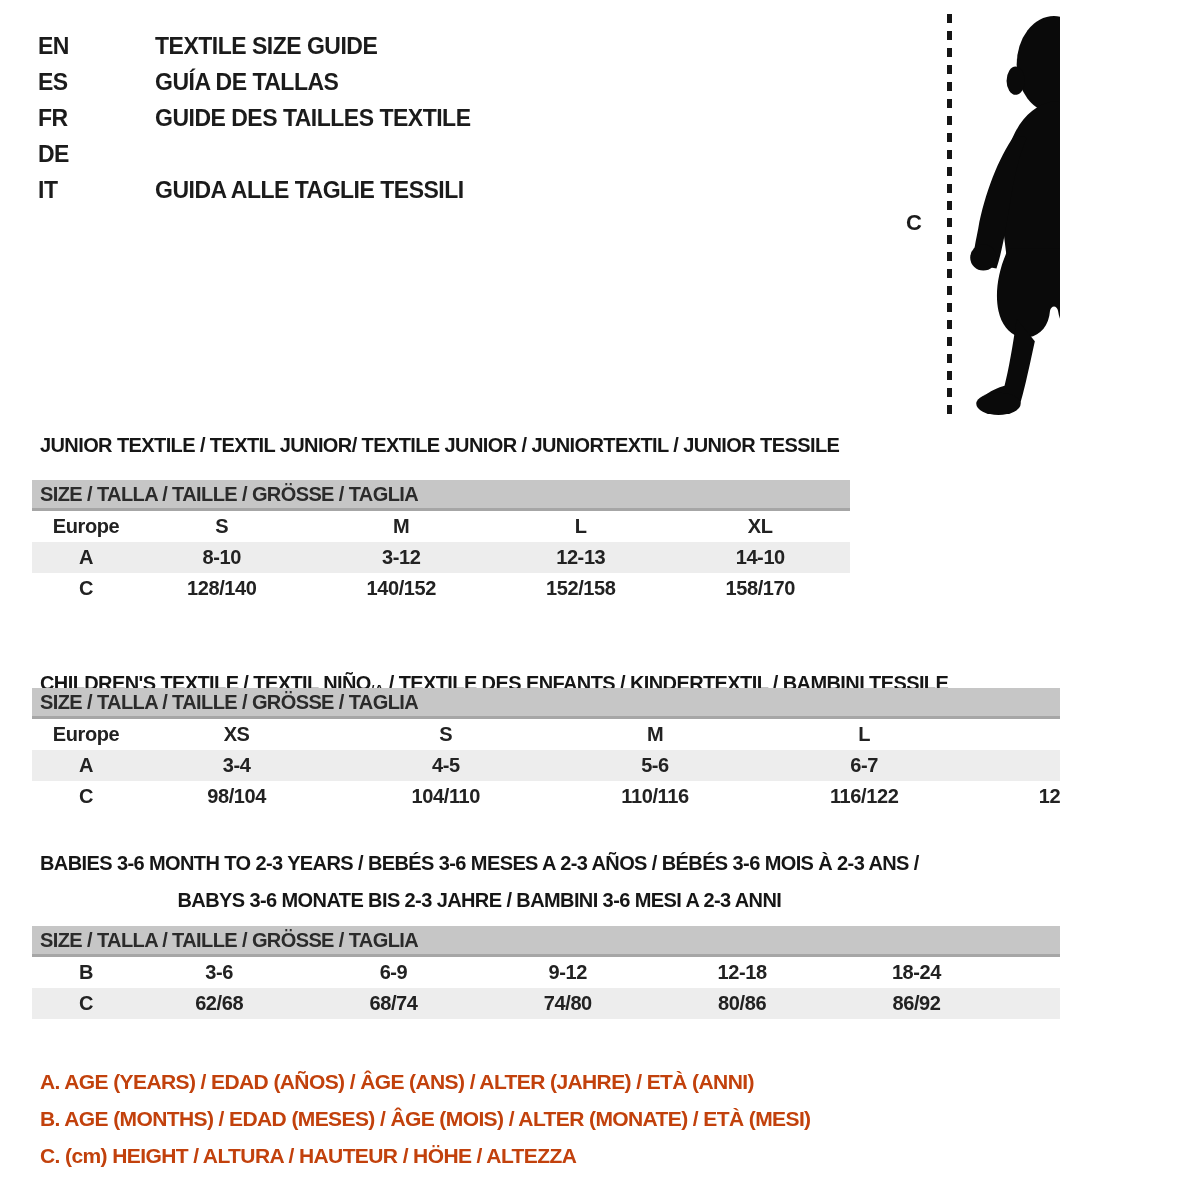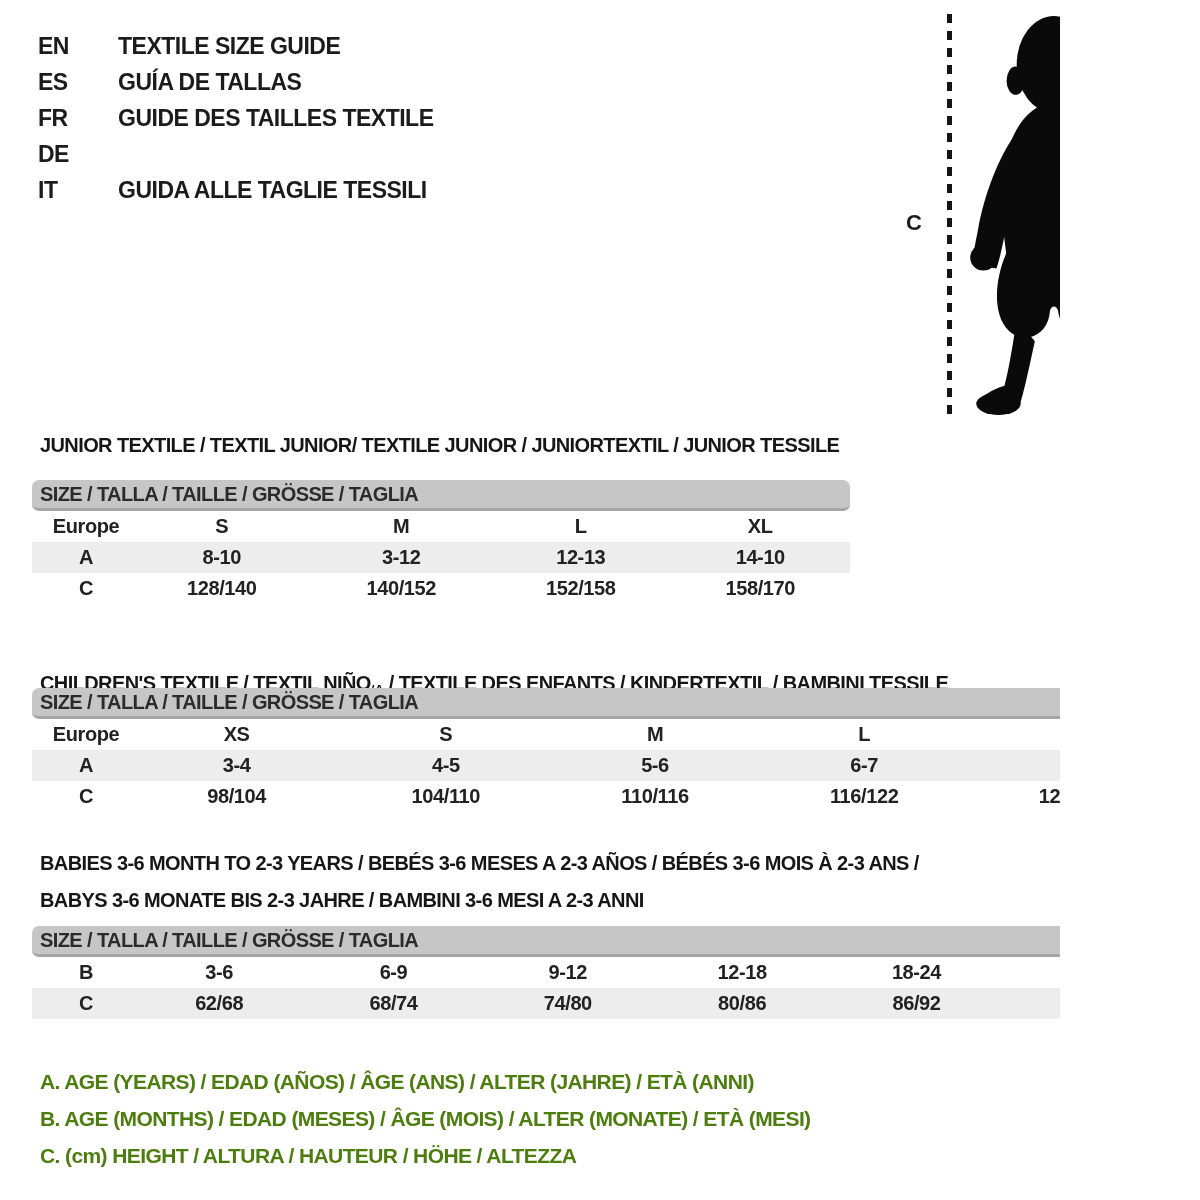--- a/index.html
+++ b/index.html
@@ -6,49 +6,49 @@
   body{
     width:1200px;height:1200px;background:#ffffff;
     font-family:"Liberation Sans", sans-serif;color:#1b1b1b;
   }
   .page{position:relative;width:1060px;height:1200px;overflow:hidden;background:#fff;}
 
   
   .lang-list{position:absolute;left:38px;top:28px;}
   .lang-row{display:flex;height:36px;align-items:center;font-weight:700;font-size:23px;letter-spacing:-0.5px;}
   .lang-code{width:80px;}
-  .lang-title{white-space:nowrap;}
+  .lang-title{white-space:nowrap;margin-left:37px;}
 
   
   .measure-line{position:absolute;left:947px;top:14px;width:5px;height:404px;
     background:repeating-linear-gradient(to bottom,#151515 0 9px,transparent 9px 17px);}
   .measure-label{position:absolute;left:906px;top:210px;font-weight:700;font-size:22px;}
   .figure-svg{position:absolute;left:956px;top:8px;width:192px;height:414px;}
 
   
-  .heading{position:absolute;font-weight:700;font-size:20px;letter-spacing:-0.6px;white-space:nowrap;color:#161616;}
+  .heading{position:absolute;font-weight:700;font-size:20px;letter-spacing:-0.6px;white-space:nowrap;color:#161616;text-align:center;}
   #junior-heading{left:40px;top:434px;}
   #children-heading{left:40px;top:672px;}
   #babies-heading{left:40px;top:845px;line-height:37px;}
   .sub{font-size:13px;vertical-align:-4px;letter-spacing:0;}
 
   
   .size-table{position:absolute;}
   #junior-table{left:32px;top:480px;width:818px;}
   #children-table{left:32px;top:688px;width:1146px;}
   #babies-table{left:32px;top:926px;width:1146px;}
   .size-header{height:28px;line-height:28px;background:#c6c6c6;border-bottom:3px solid #a6a6a6;
-    padding-left:8px;font-size:20px;font-weight:700;letter-spacing:-0.6px;color:#2b2b2b;border-radius:7px;}
+    padding-left:8px;font-size:20px;font-weight:700;letter-spacing:-0.6px;color:#2b2b2b;}
   .trow{display:flex;height:31px;align-items:center;font-size:20px;font-weight:700;letter-spacing:-0.4px;color:#222;}
   .trow.shaded{background:#ededed;}
   .row-label{width:100px;padding-left:8px;box-sizing:border-box;text-align:center;}
   .cell{flex:1;text-align:center;}
 
   
-  .legend{position:absolute;left:40px;top:1063px;font-weight:700;font-size:21px;letter-spacing:-0.6px;line-height:37px;color:#4d7c0f;}
+  .legend{position:absolute;left:40px;top:1063px;font-weight:700;font-size:21px;letter-spacing:-0.6px;line-height:37px;color:#c2410c;}
   .legend div{white-space:nowrap;}
 </style>
 </head>
 <body>
 
 <div class="page">
 
   <div class="lang-list">
     <div class="lang-row">
       <span class="lang-code">EN</span>

